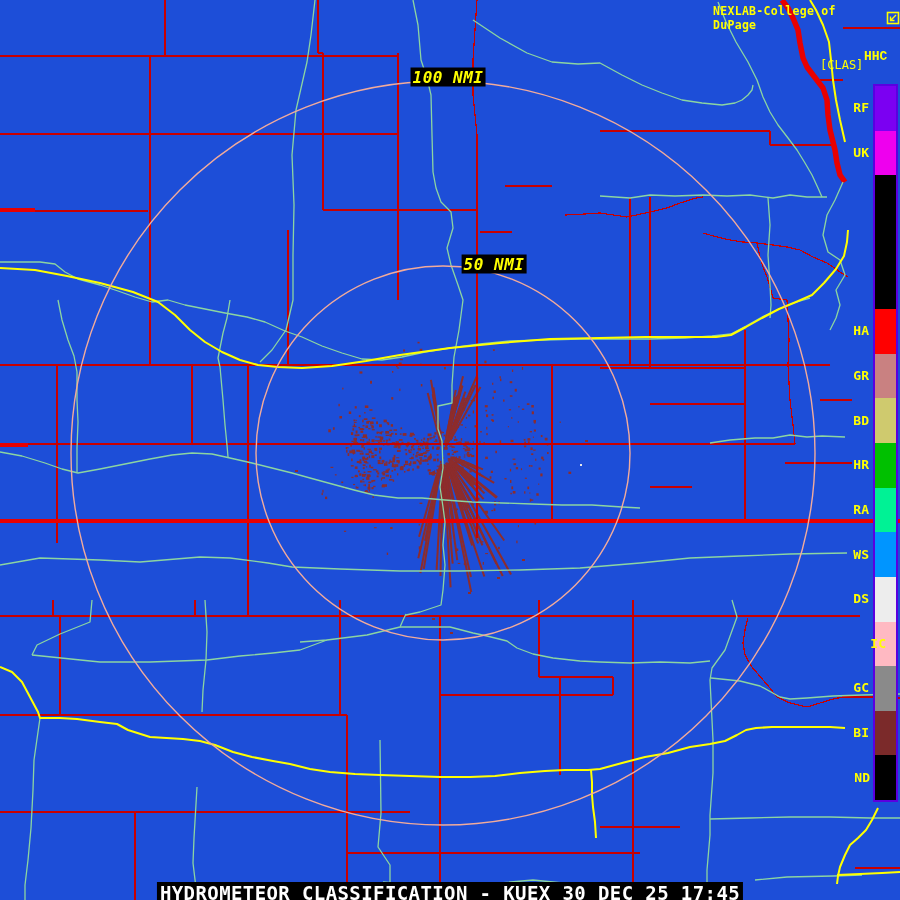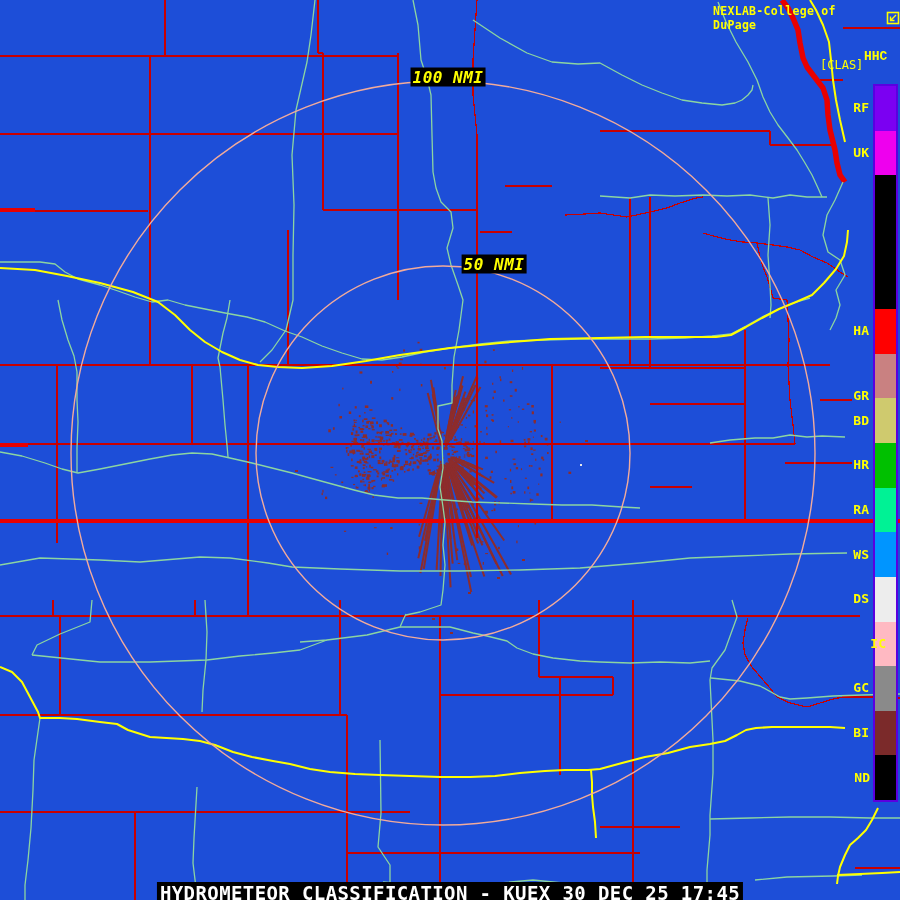--- a/index.html
+++ b/index.html
@@ -771,21 +771,21 @@
       <div class="legend-swatch" style="background: rgb(0, 0, 0);"></div>
     </div>
 
   <div class="txt nmi" id="nmi100" style="left: 448px; top: 77px;">100 NMI</div>
   <div class="txt nmi" id="nmi50" style="left: 449px; top: 264px; margin-left: 45px;">50 NMI</div>
 
   <div class="txt footer" style="left:450px;top:882px;">HYDROMETEOR CLASSIFICATION - KUEX 30 DEC 25 17:45</div>
 <div class="legend-label" style="right: 31px; top: 100.312px;">RF</div>
     <div class="legend-label" style="right: 31px; top: 144.938px;">UK</div>
     <div class="legend-label" style="right: 31px; top: 323.438px;">HA</div>
-    <div class="legend-label" style="right: 31px; top: 368.062px; margin-top: 20px;">GR</div>
+    <div class="legend-label" style="right: 31px; top: 368.062px;">GR</div>
     <div class="legend-label" style="right: 31px; top: 412.688px;">BD</div>
     <div class="legend-label" style="right: 31px; top: 457.312px;">HR</div>
     <div class="legend-label" style="right: 31px; top: 501.938px;">RA</div>
     <div class="legend-label" style="right: 31px; top: 546.562px;">WS</div>
     <div class="legend-label" style="right: 31px; top: 591.188px;">DS</div>
     <div class="legend-label" style="right: 14px; top: 635.812px;">IC</div>
     <div class="legend-label" style="right: 31px; top: 680.438px;">GC</div>
     <div class="legend-label" style="right: 31px; top: 725.062px;">BI</div>
     <div class="legend-label" style="right: 30px; top: 769.688px;">ND</div>
   </div>

